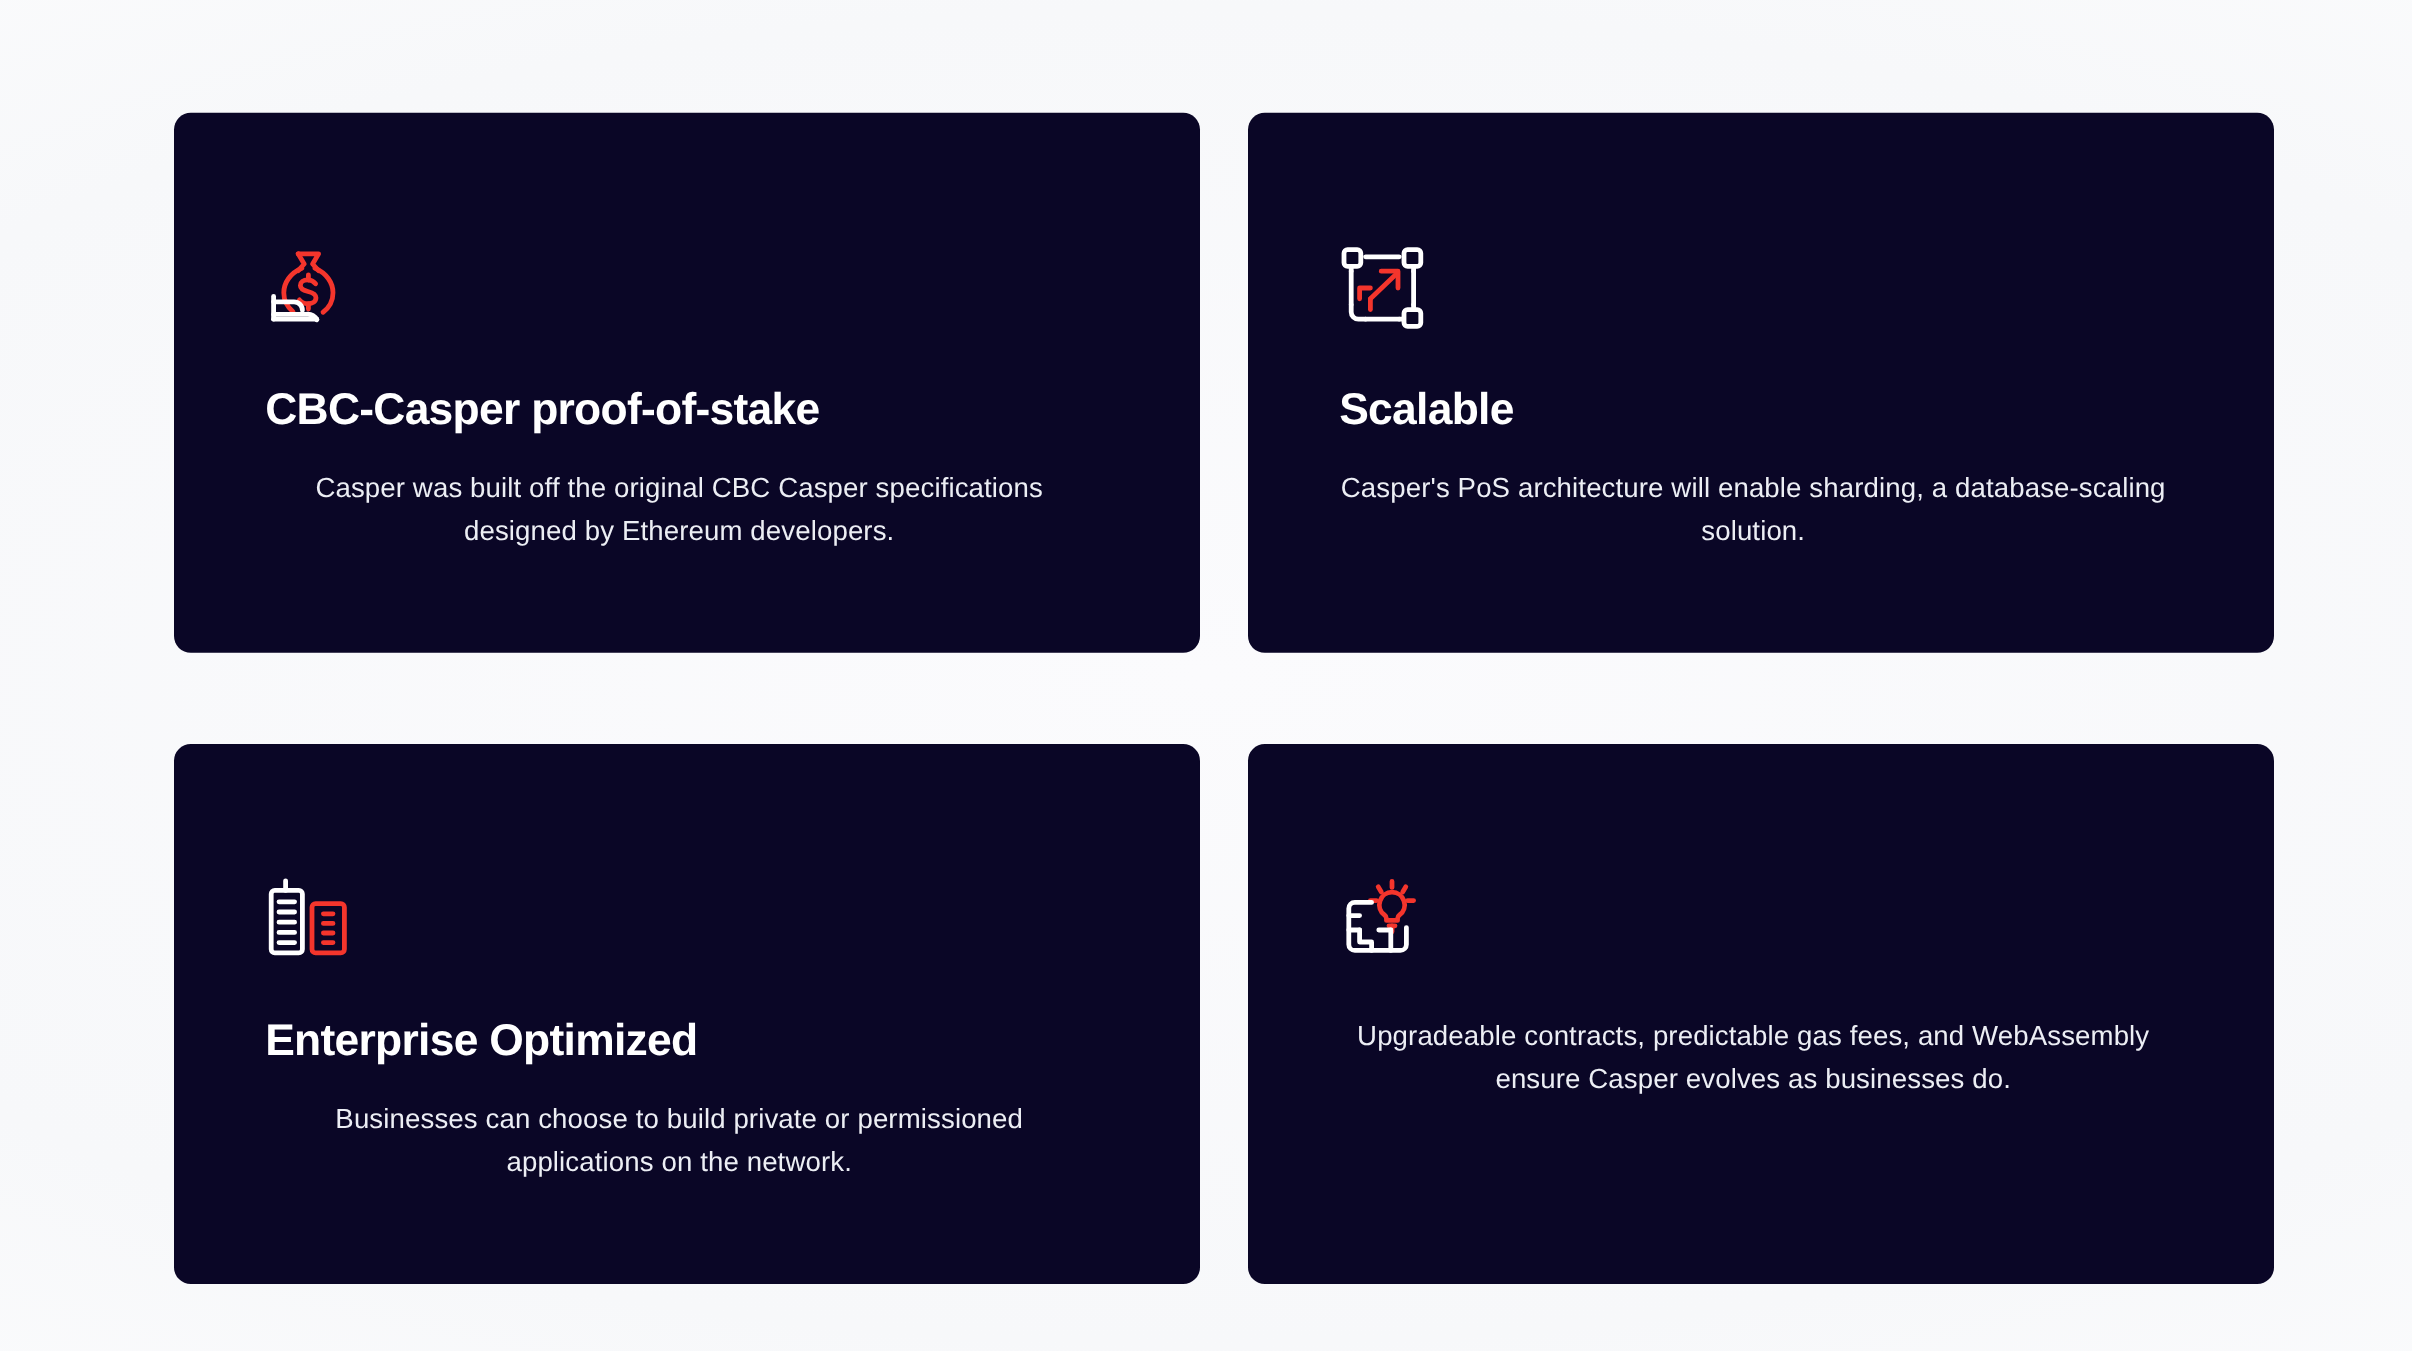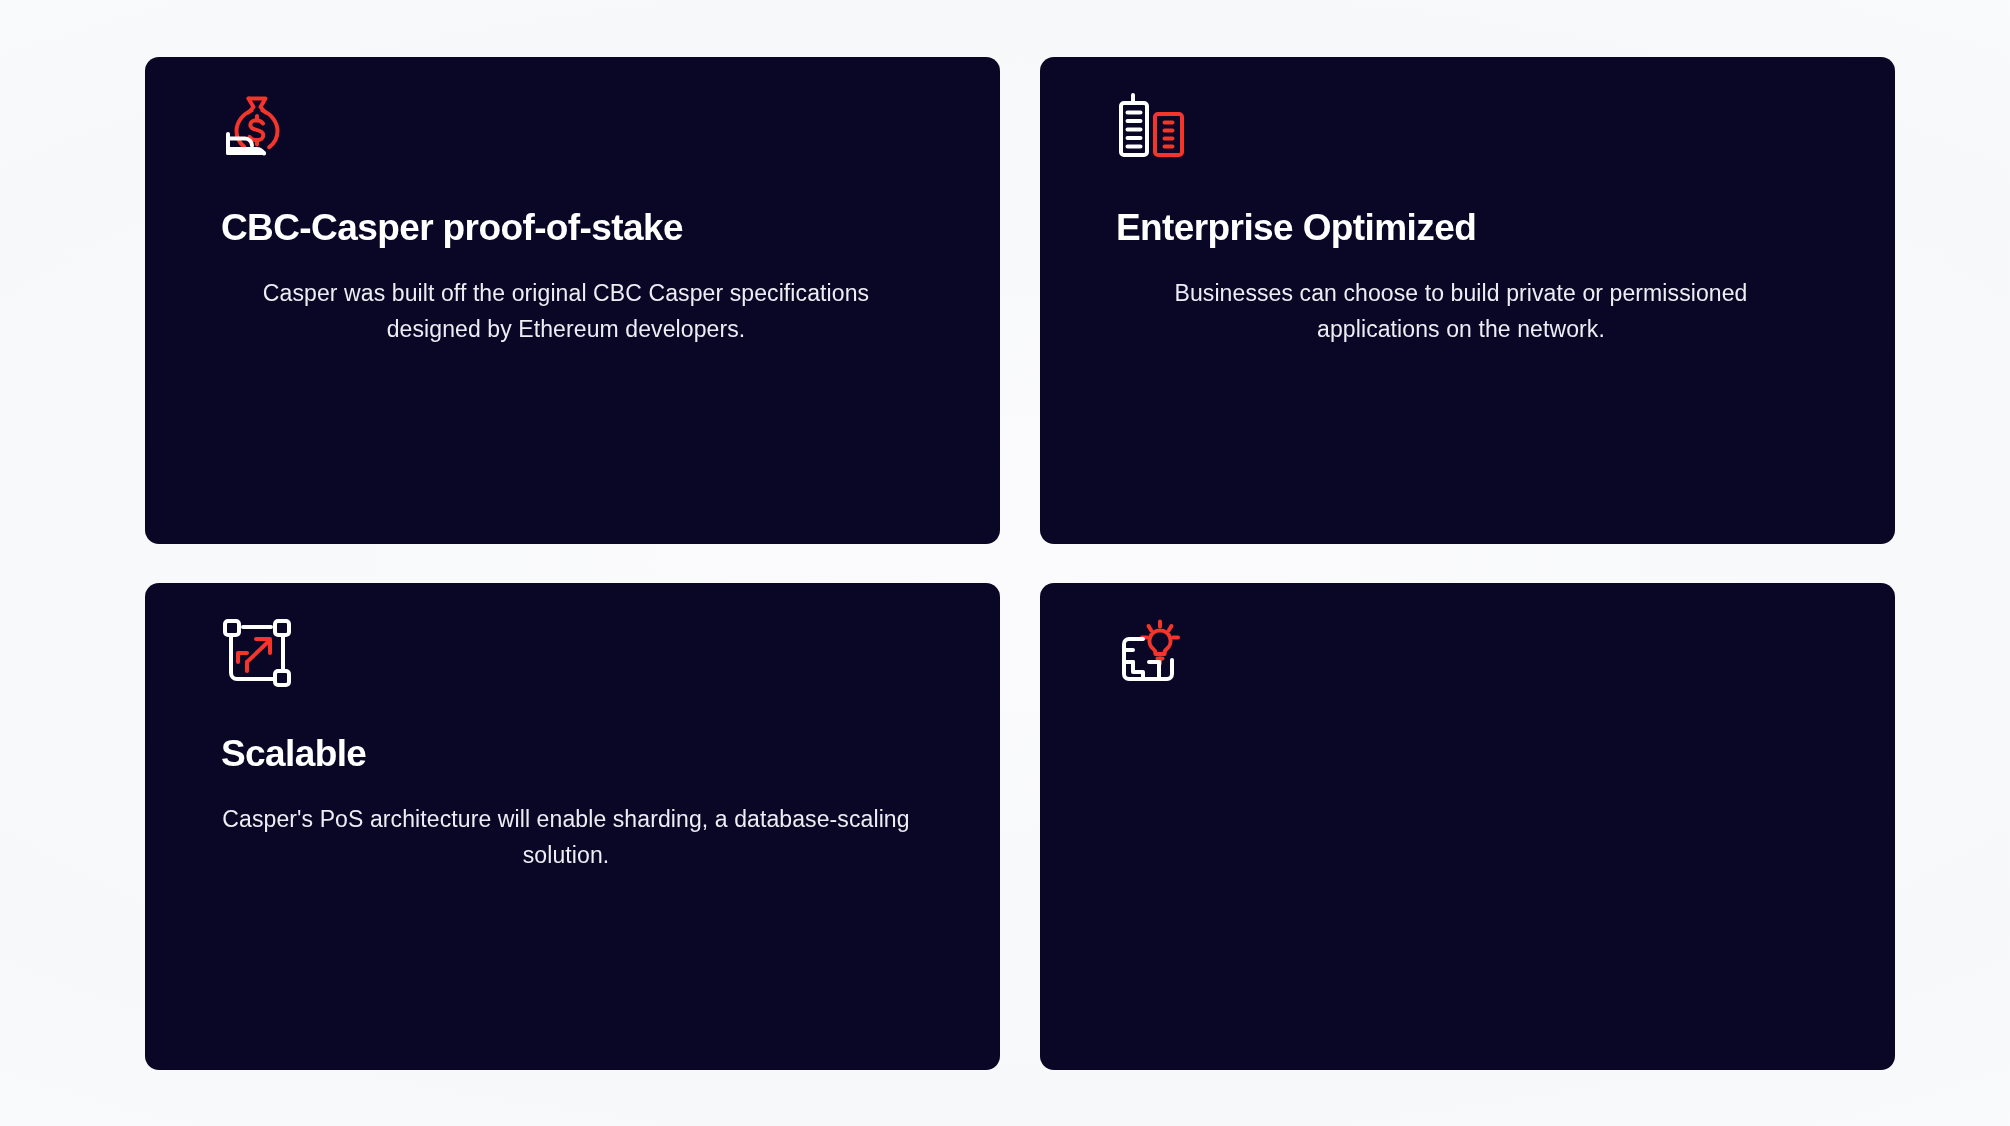--- a/index.html
+++ b/index.html
@@ -34,22 +34,23 @@
     display: grid;
     grid-template-columns: 855px 855px;
     grid-template-rows: 487px 487px;
     column-gap: 40px;
     row-gap: 39px;
   }
 
   .card {
     background: #0a0626;
     border-radius: 14px;
-    padding: 34px 76px 0 76px;
+    padding: 110px 76px 0 76px;
     overflow: hidden;
+    margin-top: 37px;
   }
 
   .card-icon {
     width: 72px;
     height: 72px;
     display: block;
     margin-bottom: 44px;
   }
   .card-icon svg { display: block; width: 72px; height: 72px; }
 
@@ -99,37 +100,20 @@
         </svg>
       </span>
       <div class="card-title">CBC-Casper proof-of-stake</div>
       <div class="card-body">Casper was built off the original CBC Casper specifications designed by Ethereum developers.</div>
     </div>
 
     <div class="card">
       <span class="card-icon">
         <svg viewBox="0 0 72 72" fill="none" xmlns="http://www.w3.org/2000/svg">
 
-          <path d="M17 4v8" stroke="#ffffff" stroke-width="4" stroke-linecap="round"></path>
-
-          <rect x="5" y="12" width="26" height="52" rx="3" stroke="#ffffff" stroke-width="4" fill="none"></rect>
-          <path d="M11.5 21.5h13M11.5 30h13M11.5 38.5h13M11.5 47h13M11.5 55.5h13" stroke="#ffffff" stroke-width="4" stroke-linecap="round"></path>
-
-          <rect x="39" y="23" width="27" height="41" rx="3" stroke="#f4352c" stroke-width="4" fill="none"></rect>
-          <path d="M48.5 31.5h8M48.5 39.5h8M48.5 47.5h8M48.5 55.5h8" stroke="#f4352c" stroke-width="4" stroke-linecap="round"></path>
-        </svg>
-      </span>
-      <div class="card-title">Enterprise Optimized</div>
-      <div class="card-body">Businesses can choose to build private or permissioned applications on the network.</div>
-    </div>
-
-    <div class="card">
-      <span class="card-icon">
-        <svg viewBox="0 0 72 72" fill="none" xmlns="http://www.w3.org/2000/svg">
-
           <path d="M22 10h28M62 22v28M50 62H22M10 50V22" stroke="#ffffff" stroke-width="4" stroke-linecap="round"></path>
           <path d="M10 22v-6a6 6 0 016-6M56 10h0M62 22v-6a6 6 0 00-6-6
                    M10 50v6a6 6 0 006 6h6M62 50v6a6 6 0 01-6 6h-6" stroke="#ffffff" stroke-width="4" stroke-linecap="round" fill="none"></path>
 
           <rect x="4" y="4" width="14" height="14" rx="3" stroke="#ffffff" stroke-width="4" fill="#0a0626"></rect>
           <rect x="54" y="4" width="14" height="14" rx="3" stroke="#ffffff" stroke-width="4" fill="#0a0626"></rect>
           <rect x="54" y="54" width="14" height="14" rx="3" stroke="#ffffff" stroke-width="4" fill="#0a0626"></rect>
 
           <path d="M17 45v-9h9" stroke="#f4352c" stroke-width="4" stroke-linecap="round" stroke-linejoin="round" fill="none"></path>
           <path d="M26 45L48 24" stroke="#f4352c" stroke-width="4" stroke-linecap="round"></path>
@@ -138,30 +122,48 @@
         </svg>
       </span>
       <div class="card-title">Scalable</div>
       <div class="card-body">Casper's PoS architecture will enable sharding, a database-scaling solution.</div>
     </div>
 
     <div class="card">
       <span class="card-icon">
         <svg viewBox="0 0 72 72" fill="none" xmlns="http://www.w3.org/2000/svg">
 
+          <path d="M17 4v8" stroke="#ffffff" stroke-width="4" stroke-linecap="round"></path>
+
+          <rect x="5" y="12" width="26" height="52" rx="3" stroke="#ffffff" stroke-width="4" fill="none"></rect>
+          <path d="M11.5 21.5h13M11.5 30h13M11.5 38.5h13M11.5 47h13M11.5 55.5h13" stroke="#ffffff" stroke-width="4" stroke-linecap="round"></path>
+
+          <rect x="39" y="23" width="27" height="41" rx="3" stroke="#f4352c" stroke-width="4" fill="none"></rect>
+          <path d="M48.5 31.5h8M48.5 39.5h8M48.5 47.5h8M48.5 55.5h8" stroke="#f4352c" stroke-width="4" stroke-linecap="round"></path>
+        </svg>
+      </span>
+      <div class="card-title">Enterprise Optimized</div>
+      <div class="card-body">Businesses can choose to build private or permissioned applications on the network.</div>
+    </div>
+
+    <div class="card">
+      <span class="card-icon">
+        <svg viewBox="0 0 72 72" fill="none" xmlns="http://www.w3.org/2000/svg">
+
           <path d="M44 4.5v5M32.5 9l2.6 4.3M55.5 9l-2.6 4.3M26 20.5h5M57 20.5h5" stroke="#f4352c" stroke-width="4" stroke-linecap="round"></path>
 
           <path d="M44 13.5a10.5 10.5 0 00-6.2 19c1 .7 1.6 1.9 1.6 3.1v1.4h9.2v-1.4
                    c0-1.2.6-2.4 1.6-3.1A10.5 10.5 0 0044 13.5z" stroke="#f4352c" stroke-width="4" stroke-linejoin="round" fill="none"></path>
           <path d="M41.5 41.5h5" stroke="#f4352c" stroke-width="4" stroke-linecap="round"></path>
           <path d="M44 41.5v5" stroke="#f4352c" stroke-width="4" stroke-linecap="round"></path>
 
           <path d="M27 22H13a5 5 0 00-5 5v30a5 5 0 005 5h38a5 5 0 005-5V43" stroke="#ffffff" stroke-width="4" stroke-linecap="round" stroke-linejoin="round" fill="none"></path>
           <path d="M8 33h9M8 45h9" stroke="#ffffff" stroke-width="4" stroke-linecap="round"></path>
           <path d="M17 45v10M17 55h10M27 55v7" stroke="#ffffff" stroke-width="4" stroke-linecap="round" stroke-linejoin="round" fill="none"></path>
           <path d="M33 45h10" stroke="#ffffff" stroke-width="4" stroke-linecap="round"></path>
           <path d="M43 45v17" stroke="#ffffff" stroke-width="4" stroke-linecap="round"></path>
         </svg>
       </span>
+      <div class="card-body">Upgradeable contracts, predictable gas fees, and WebAssembly ensure Casper evolves as businesses do.</div>
     </div>
 
   </div>
 </div>
 
 </body></html>

